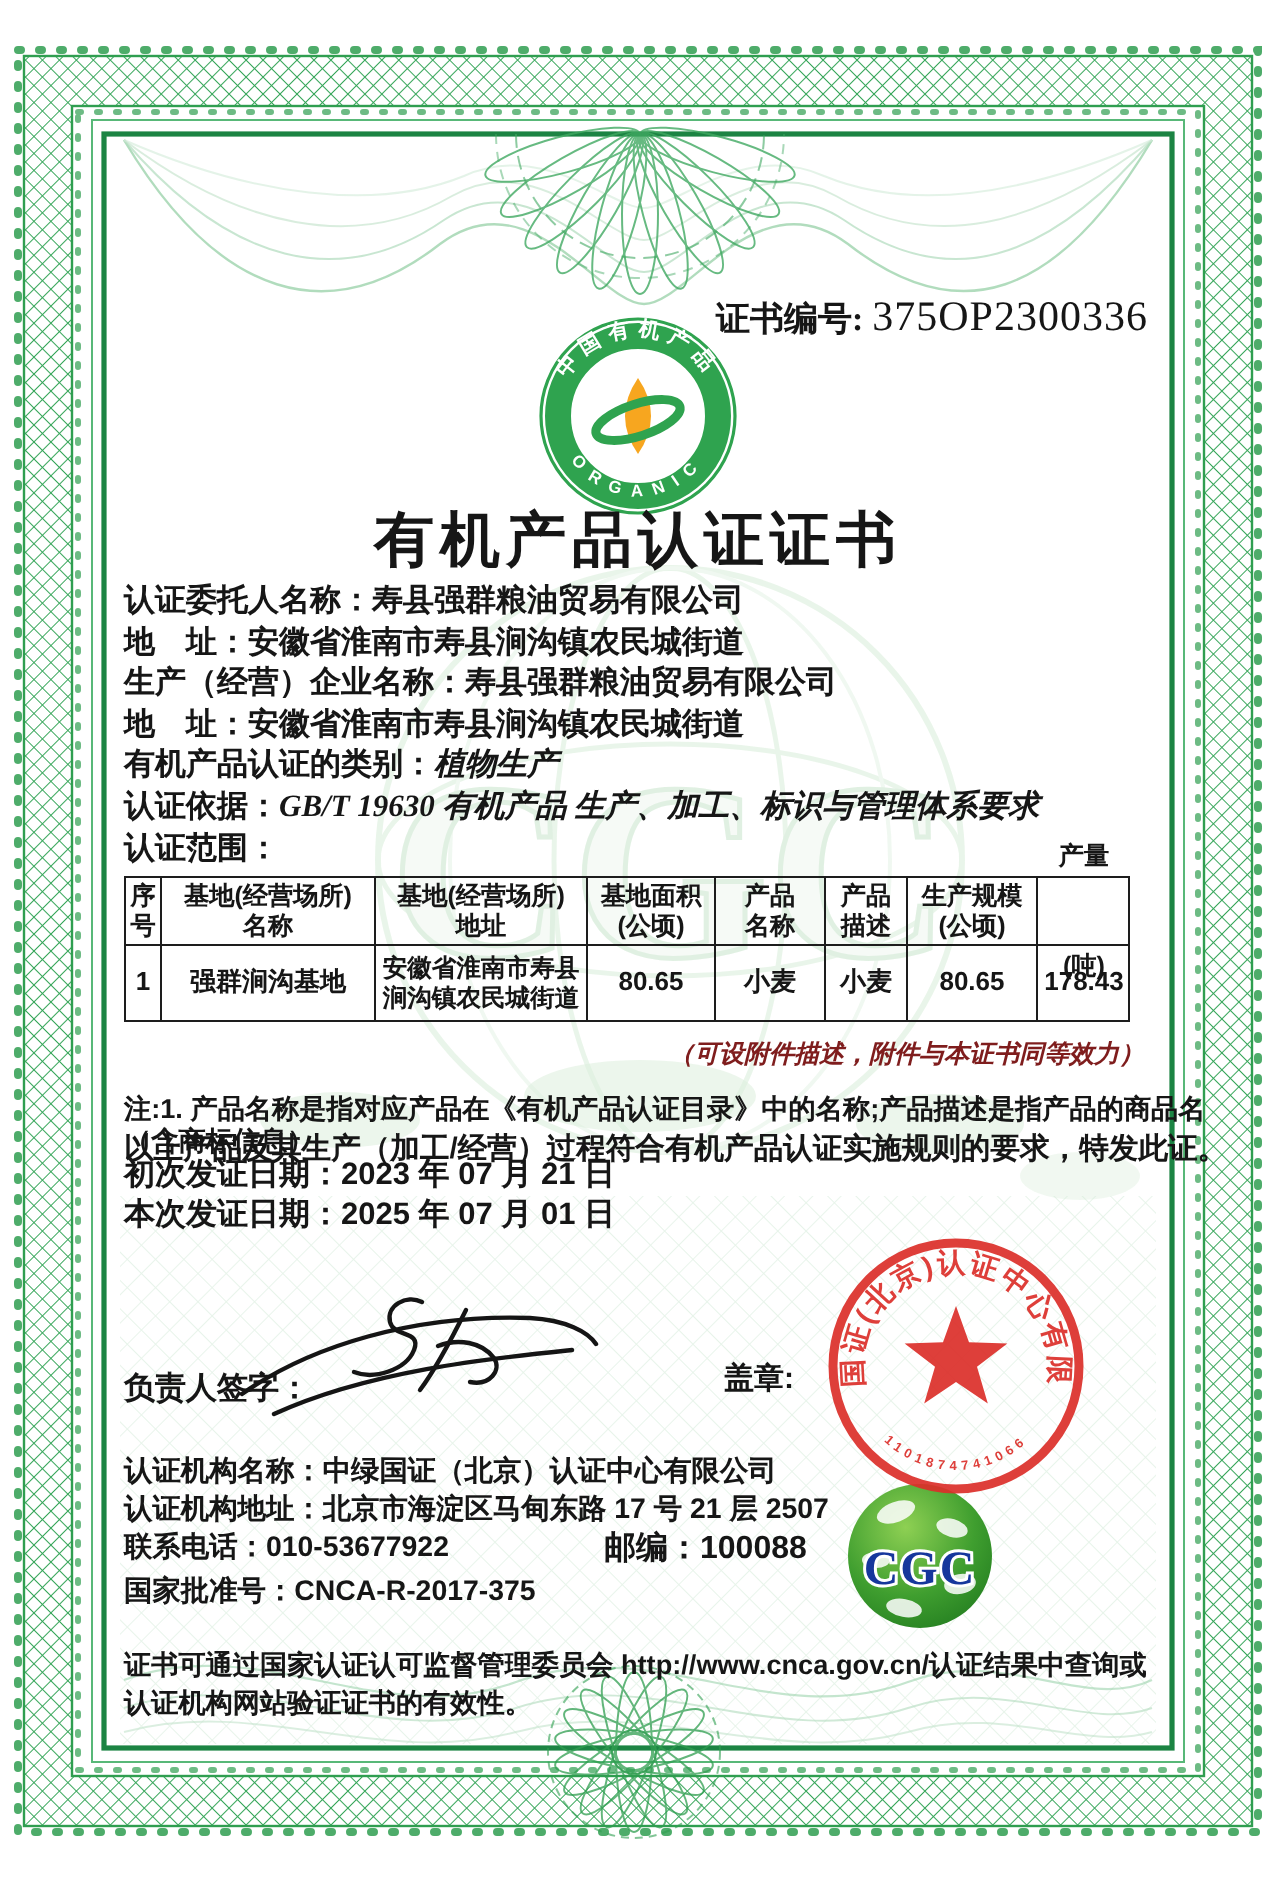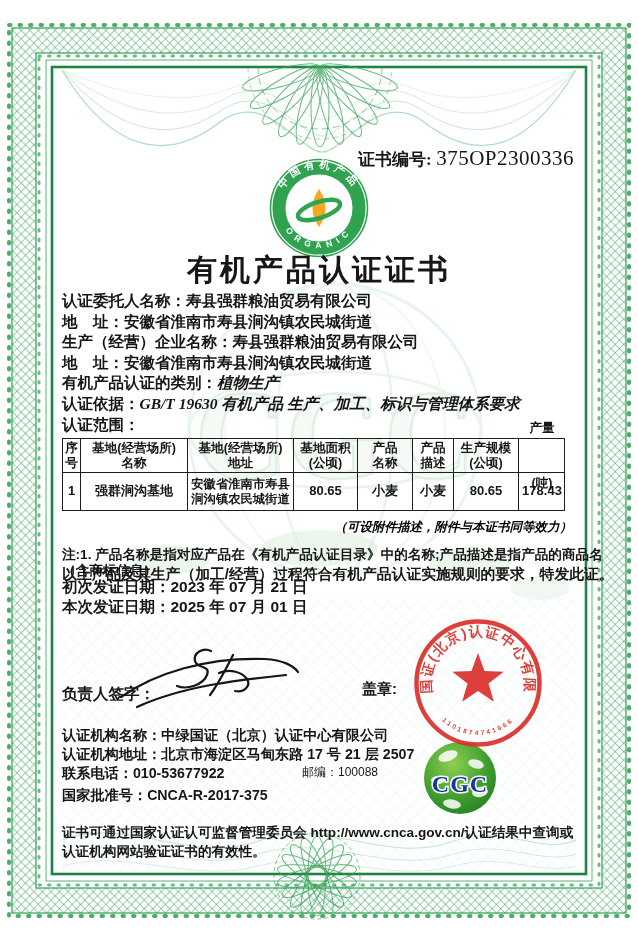--- a/index.html
+++ b/index.html
@@ -22,34 +22,34 @@
   .kai{font-family:"Liberation Serif",serif;font-style:italic;font-weight:600;}
   
   .scope-table{top:438px;left:0;width:503px;border:1.4px solid #1d1d1d;box-sizing:border-box;
                display:grid;grid-template-columns:18px 107px 106px 64px 55px 41px 65px 46px;}
   .scope-table .c{border-right:1px solid #1d1d1d;display:flex;flex-direction:column;
                   align-items:center;justify-content:center;text-align:center;}
   .scope-table .c:nth-child(8n){border-right:none;gap:40px;}
   .scope-table .hd{height:33px;border-bottom:1px solid #1d1d1d;font-size:12.6px;font-weight:700;line-height:15px;}
   .scope-table .bd{height:37px;font-size:13px;font-weight:600;line-height:14.5px;}
   .scope-table .bd.addr{font-size:12.3px;}
-  .attach-note{top:519px;right:4px;font-size:12.5px;color:#000000;}
+  .attach-note{top:519px;right:4px;font-size:12.5px;color:#7f1d1d;}
   .statement{top:525px;left:0;font-size:14.8px;font-weight:700;white-space:nowrap;margin-top:40px;}
   .note1{top:546px;left:0;font-size:13.6px;font-weight:700;white-space:nowrap;}
   .note2{top:562px;left:0;font-size:13.6px;font-weight:700;}
   .d0{top:577px}.d1{top:597px}.d2{top:618px}
   .date-line{left:0;font-size:15.5px;font-weight:700;white-space:nowrap;}
   .sig-label{top:684px;left:0;font-size:15.5px;font-weight:700;}
   .seal-label{top:680px;left:300px;font-size:15px;font-weight:700;}
   .signature{left:53px;top:645px;}
   .seal{left:350px;top:617px;}
   .cgc{left:356px;top:740px;}
   .a0{top:726px}.a1{top:745px}.a2{top:764px}
   .agency-line{left:0;font-size:14.2px;font-weight:700;white-space:nowrap;}
-  .zip{top:764px;left:240px;font-size:12px;font-weight:400;}
+  .zip{top:764px;left:240px;font-size:16px;font-weight:700;}
   .approval{top:786px;left:0;font-size:14.2px;font-weight:700;}
   .footer1{top:824px;left:0;font-size:13.6px;font-weight:700;white-space:nowrap;}
   .footer2{top:843px;left:0;font-size:13.6px;font-weight:700;text-align:right;}
 </style>
 </head>
 <body>
 
 <div class="page">
 
   <svg class="decor" width="638" height="941" viewBox="0 0 638 941" aria-hidden="true">

